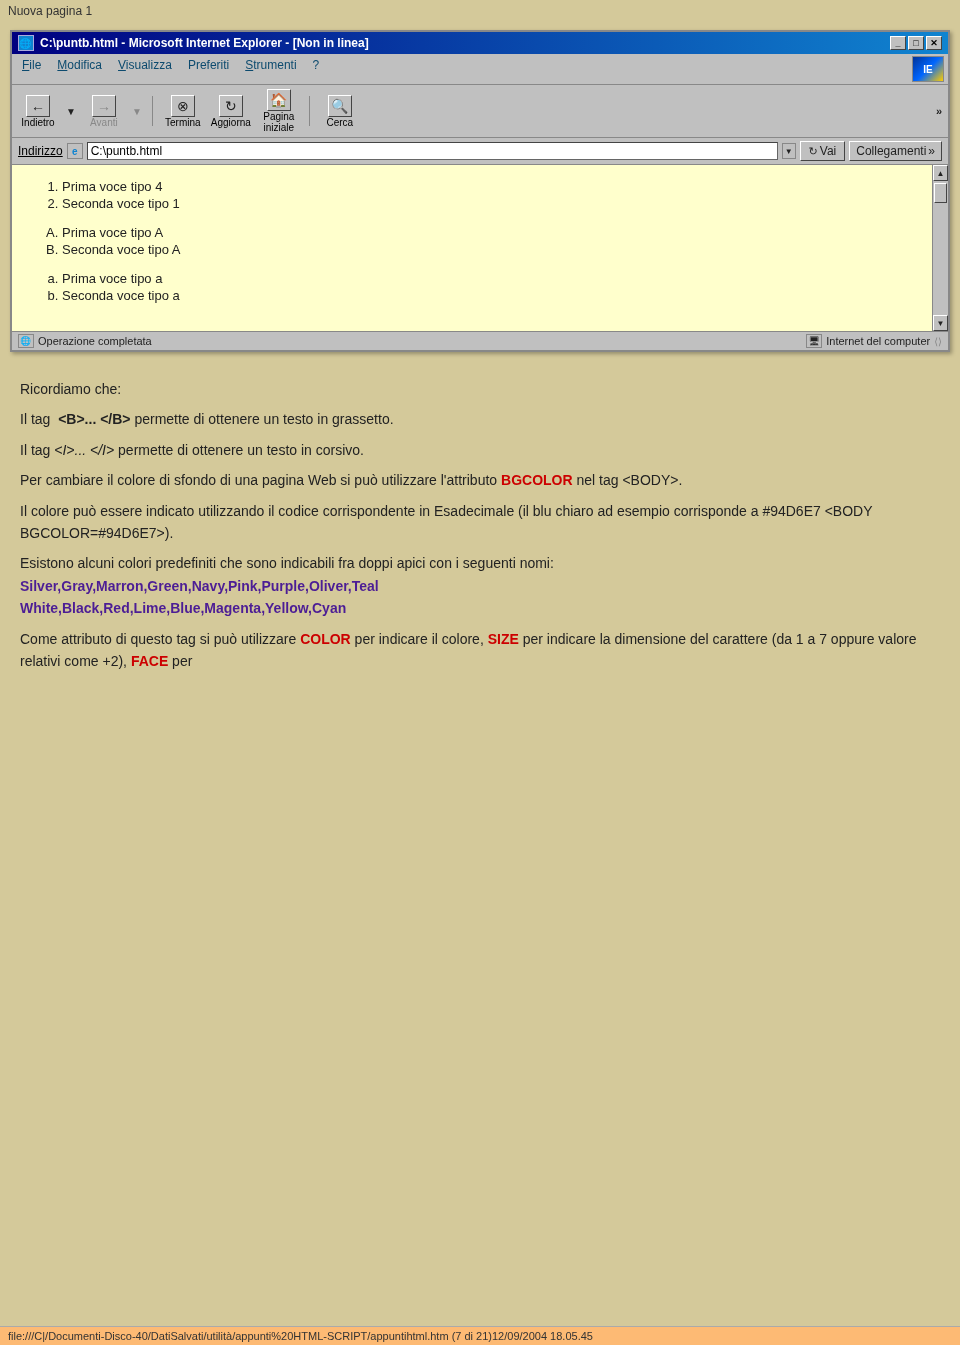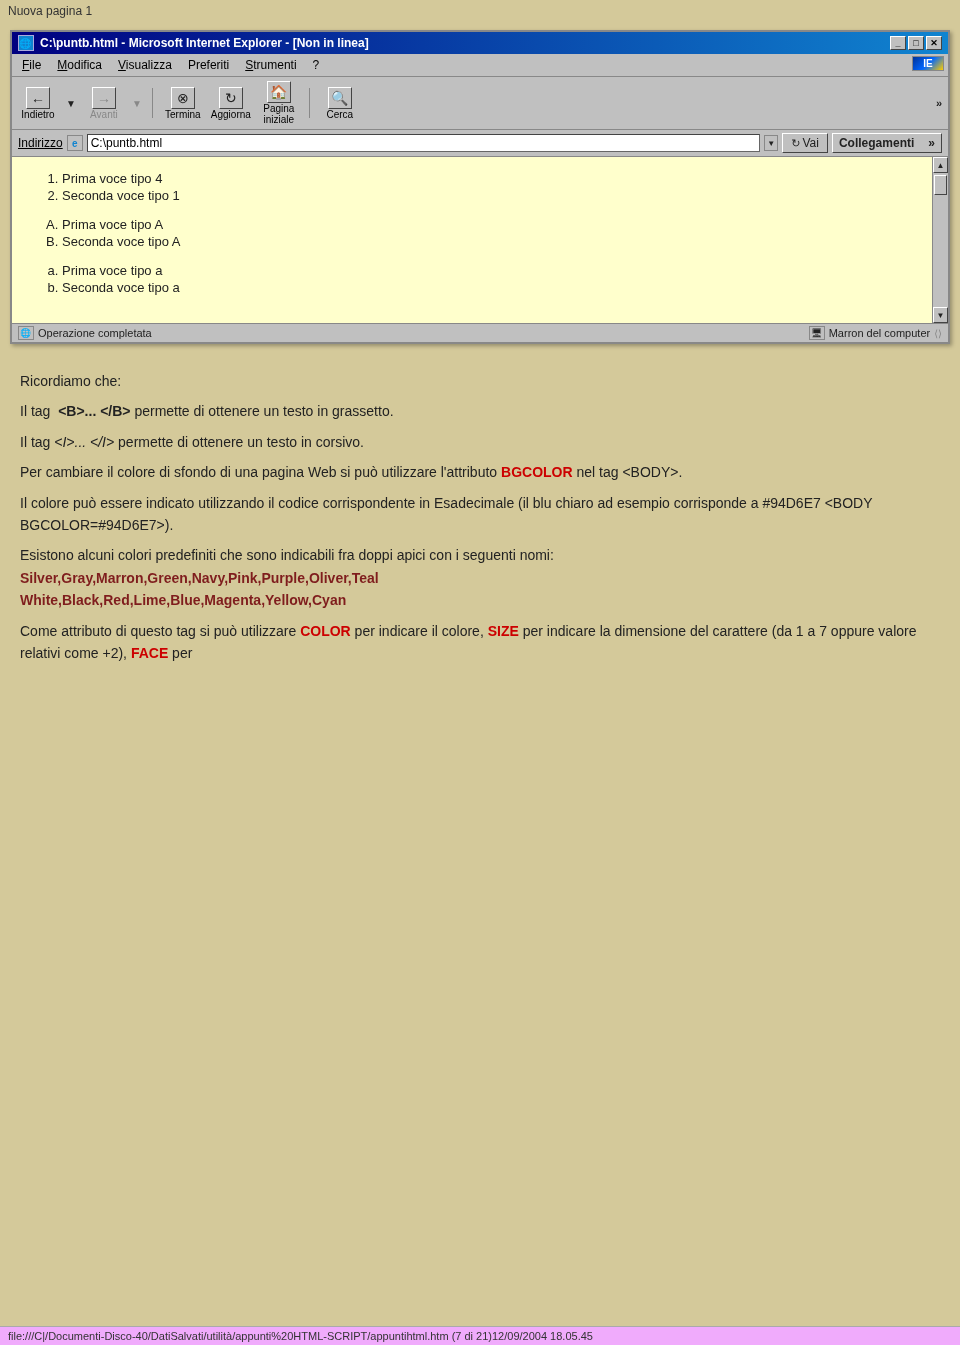--- a/index.html
+++ b/index.html
@@ -86,21 +86,21 @@
       padding: 2px 4px;
       display: flex;
       gap: 4px;
       font-size: 12px;
       border-bottom: 1px solid #888;
     }
 
     .menu-item {
       padding: 2px 6px;
       cursor: pointer;
-      color: #000000;
+      color: #0c4a6e;
     }
 
     .menu-item .underline {
       text-decoration: underline;
     }
 
     
     .toolbar {
       background: #c0c0c0;
       padding: 4px 6px;
@@ -216,22 +216,21 @@
     .collegamenti-btn {
       background: #c0c0c0;
       border: 1px solid #fff;
       border-right-color: #444;
       border-bottom-color: #444;
       padding: 2px 6px;
       font-size: 12px;
       cursor: pointer;
       display: flex;
       align-items: center;
-      gap: 14px;
-      font-weight: bold;
+      gap: 2px;
     }
 
     .content-with-scroll {
       display: flex;
     }
 
     .content-main {
       flex: 1;
       background: #ffffcc;
       padding: 14px 20px;
@@ -346,21 +345,21 @@
     }
 
     .section-heading {
       color: #cc0000;
       font-size: 22px;
       font-weight: bold;
       margin: 18px 0 12px 0;
     }
 
     .text-red { color: #cc0000; }
-    .text-green { color: #7f1d1d; }
+    .text-green { color: #4c1d95; }
   </style>
 </head>
 <body>
 
 <div class="top-bar">
   <span>Nuova pagina 1</span>
 </div>
 
 <div class="browser-window">
 
@@ -377,21 +376,21 @@
   </div>
 
   <div class="menu-bar">
     <div class="menu-item"><span class="underline">F</span>ile</div>
     <div class="menu-item"><span class="underline">M</span>odifica</div>
     <div class="menu-item"><span class="underline">V</span>isualizza</div>
     <div class="menu-item">Preferiti</div>
     <div class="menu-item"><span class="underline">S</span>trumenti</div>
     <div class="menu-item">?</div>
     <div style="margin-left:auto;">
-      <div style="width:32px;height:15px;background:linear-gradient(135deg,#003399,#0066ff,#ffcc00);border:1px solid #888;display:flex;align-items:center;justify-content:center;color:white;font-size:10px;font-weight:bold;">IE</div>
+      <div style="width:32px;height:26px;background:linear-gradient(135deg,#003399,#0066ff,#ffcc00);border:1px solid #888;display:flex;align-items:center;justify-content:center;color:white;font-size:10px;font-weight:bold;">IE</div>
     </div>
   </div>
 
   <div class="toolbar">
     <div class="toolbar-btn">
       <div class="toolbar-btn-icon">←</div>
       <div class="toolbar-btn-label">Indietro</div>
     </div>
     <span style="font-size:10px;cursor:pointer;">▼</span>
 
@@ -480,21 +479,21 @@
     </div>
   </div>
 
   <div class="status-bar">
     <div class="status-left">
       <div class="status-icon">🌐</div>
       <span>Operazione completata</span>
     </div>
     <div class="status-right">
       <div class="status-icon">🖥</div>
-      <span>Marron del computer</span>
+      <span>Internet del computer</span>
       <span style="font-size:10px;color:#888;">⟨⟩</span>
     </div>
   </div>
 
 </div>
 
 <div class="text-content">
 
   <p>
     <span>Ricordiamo che:</span>
@@ -519,15 +518,15 @@
     <span class="text-green text-bold">White,Black,Red,Lime,Blue,Magenta,Yellow,Cyan</span>
   </p>
 
 
   <p>
     <span>Come attributo di questo tag si può utilizzare </span><span class="text-red text-bold">COLOR</span><span> per indicare il colore, </span><span class="text-red text-bold">SIZE</span><span> per indicare la dimensione del carattere (da 1 a 7 oppure valore relativi come +2), </span><span class="text-red text-bold">FACE</span><span> per</span>
   </p>
 
 </div>
 
-<div style="position:fixed;bottom:0;left:0;right:0;background:#f0abfc;border-top:1px solid #aaa;padding:3px 8px;font-size:11px;color:#333;">
+<div style="position:fixed;bottom:0;left:0;right:0;background:#fdba74;border-top:1px solid #aaa;padding:3px 8px;font-size:11px;color:#333;">
   <span>file:///C|/Documenti-Disco-40/DatiSalvati/utilità/appunti%20HTML-SCRIPT/appuntihtml.htm (7 di 21)12/09/2004 18.05.45</span>
 </div>
 
 </body></html>

